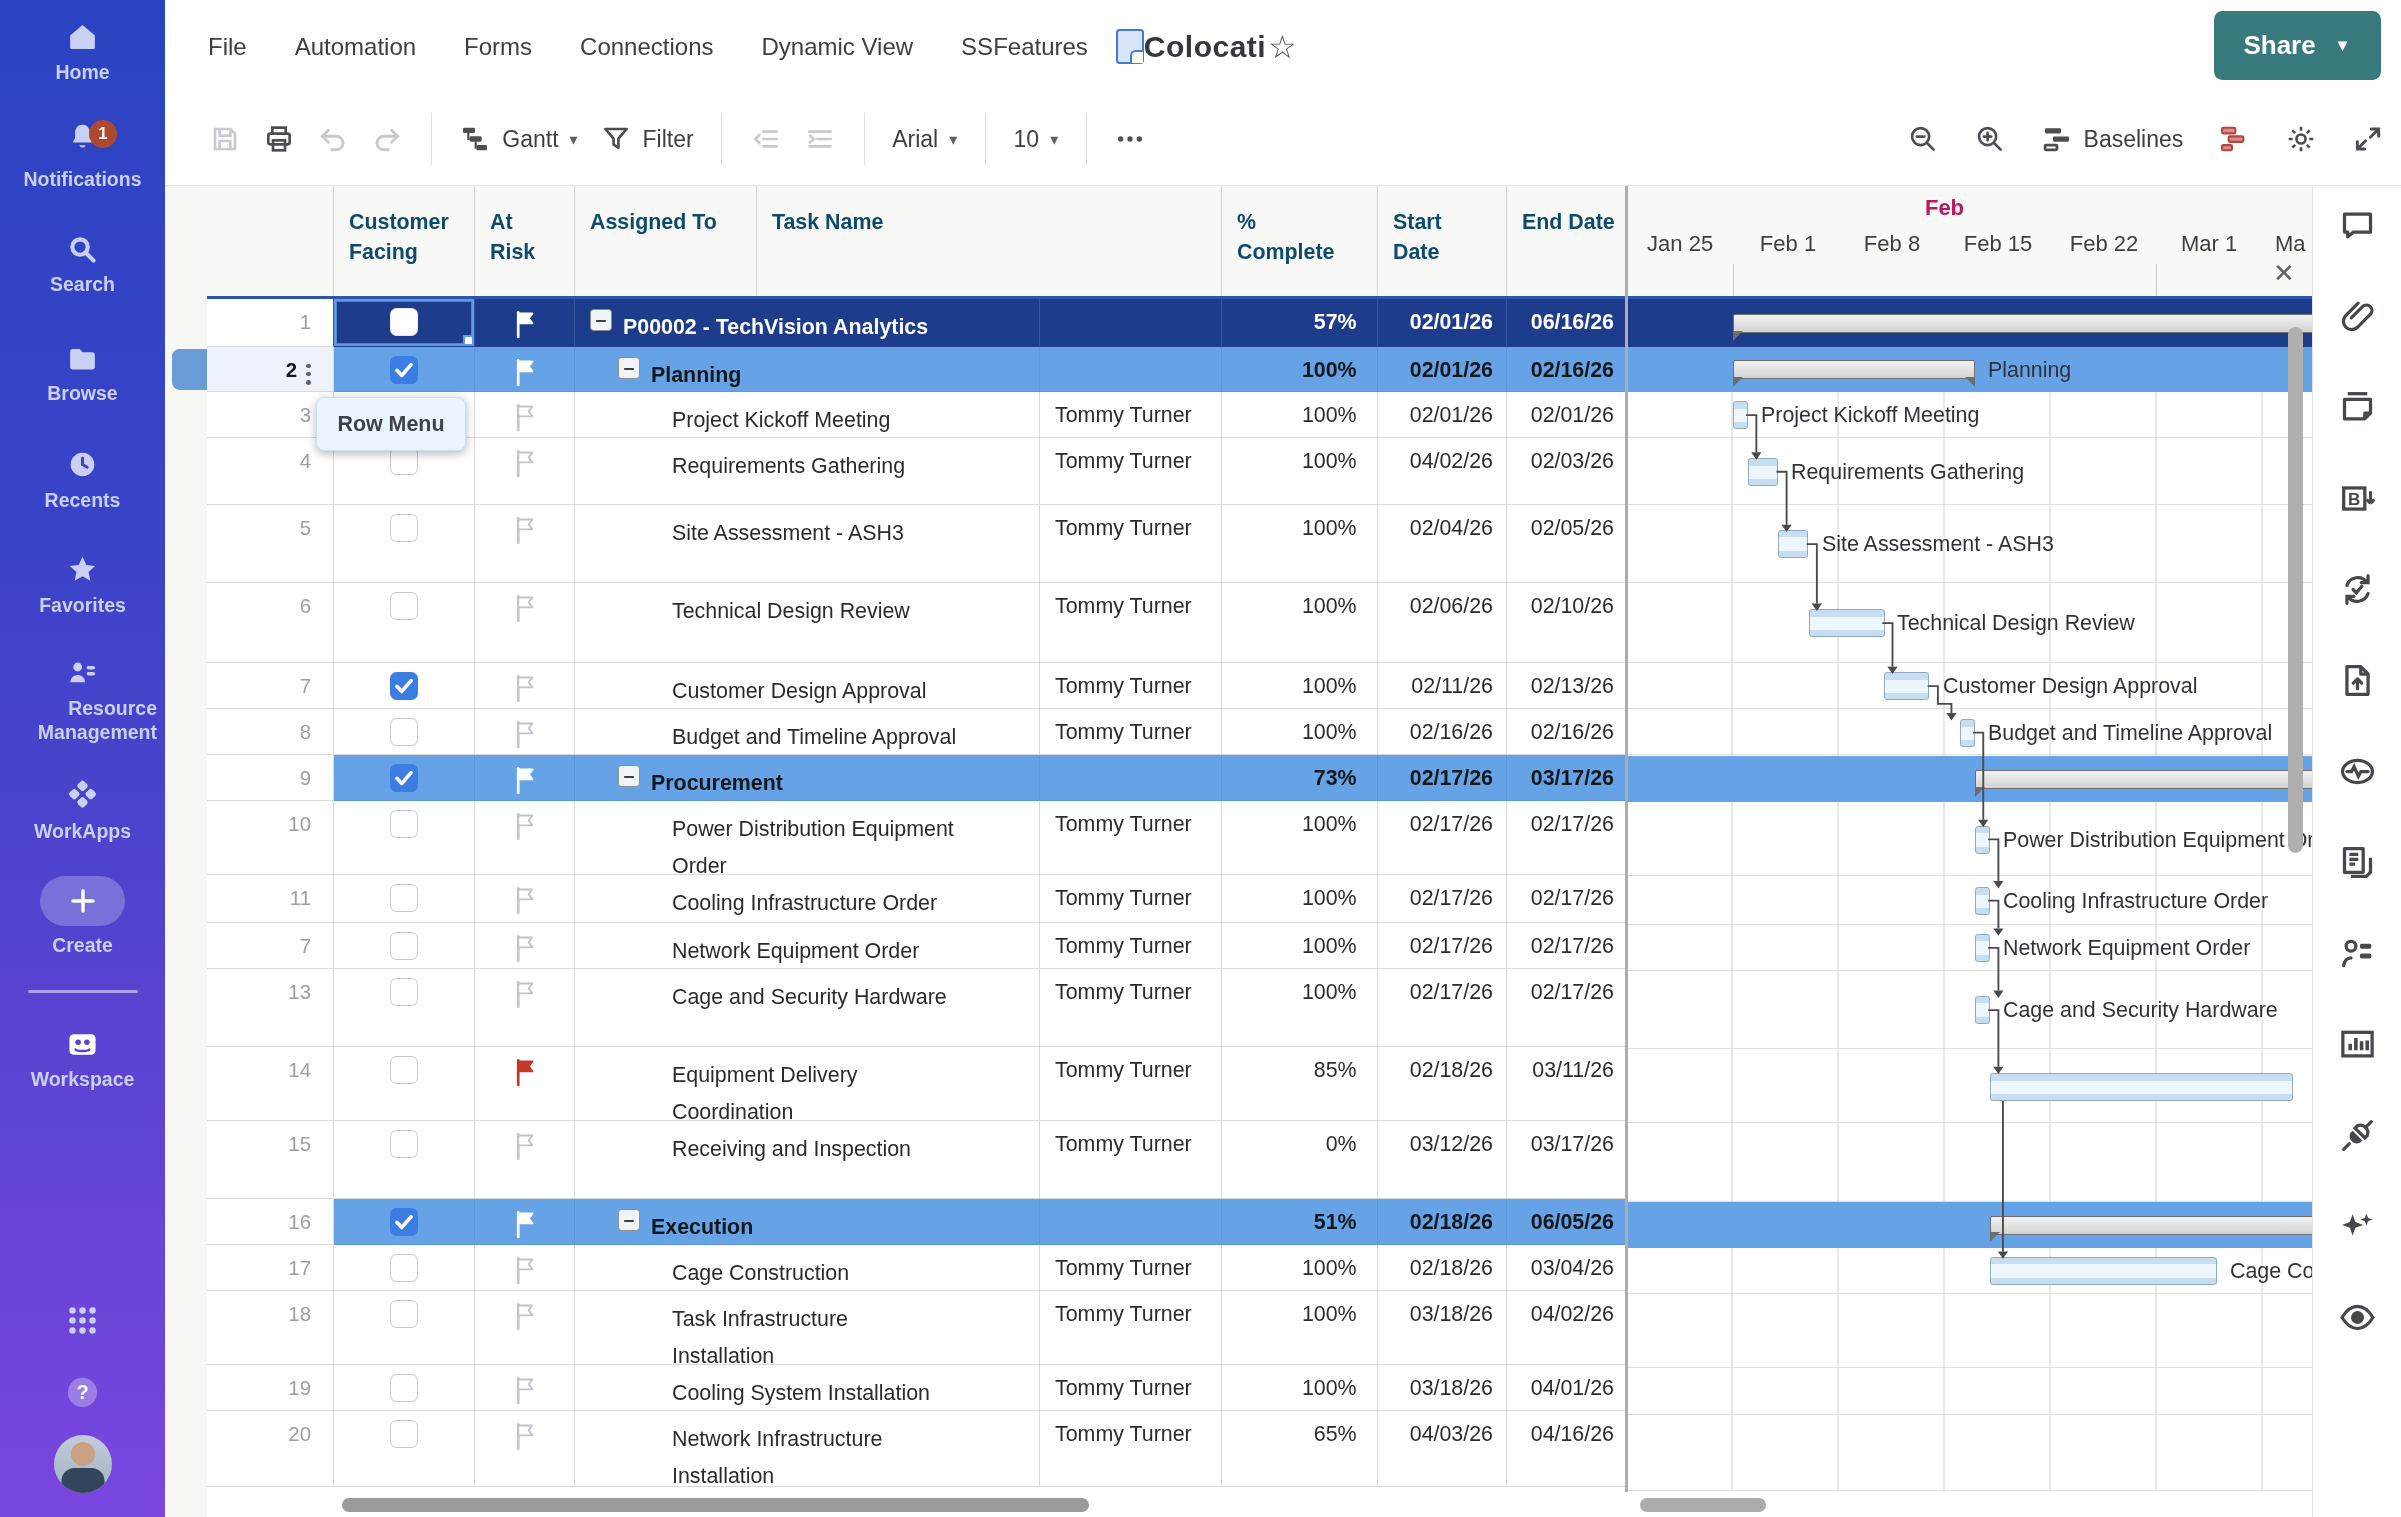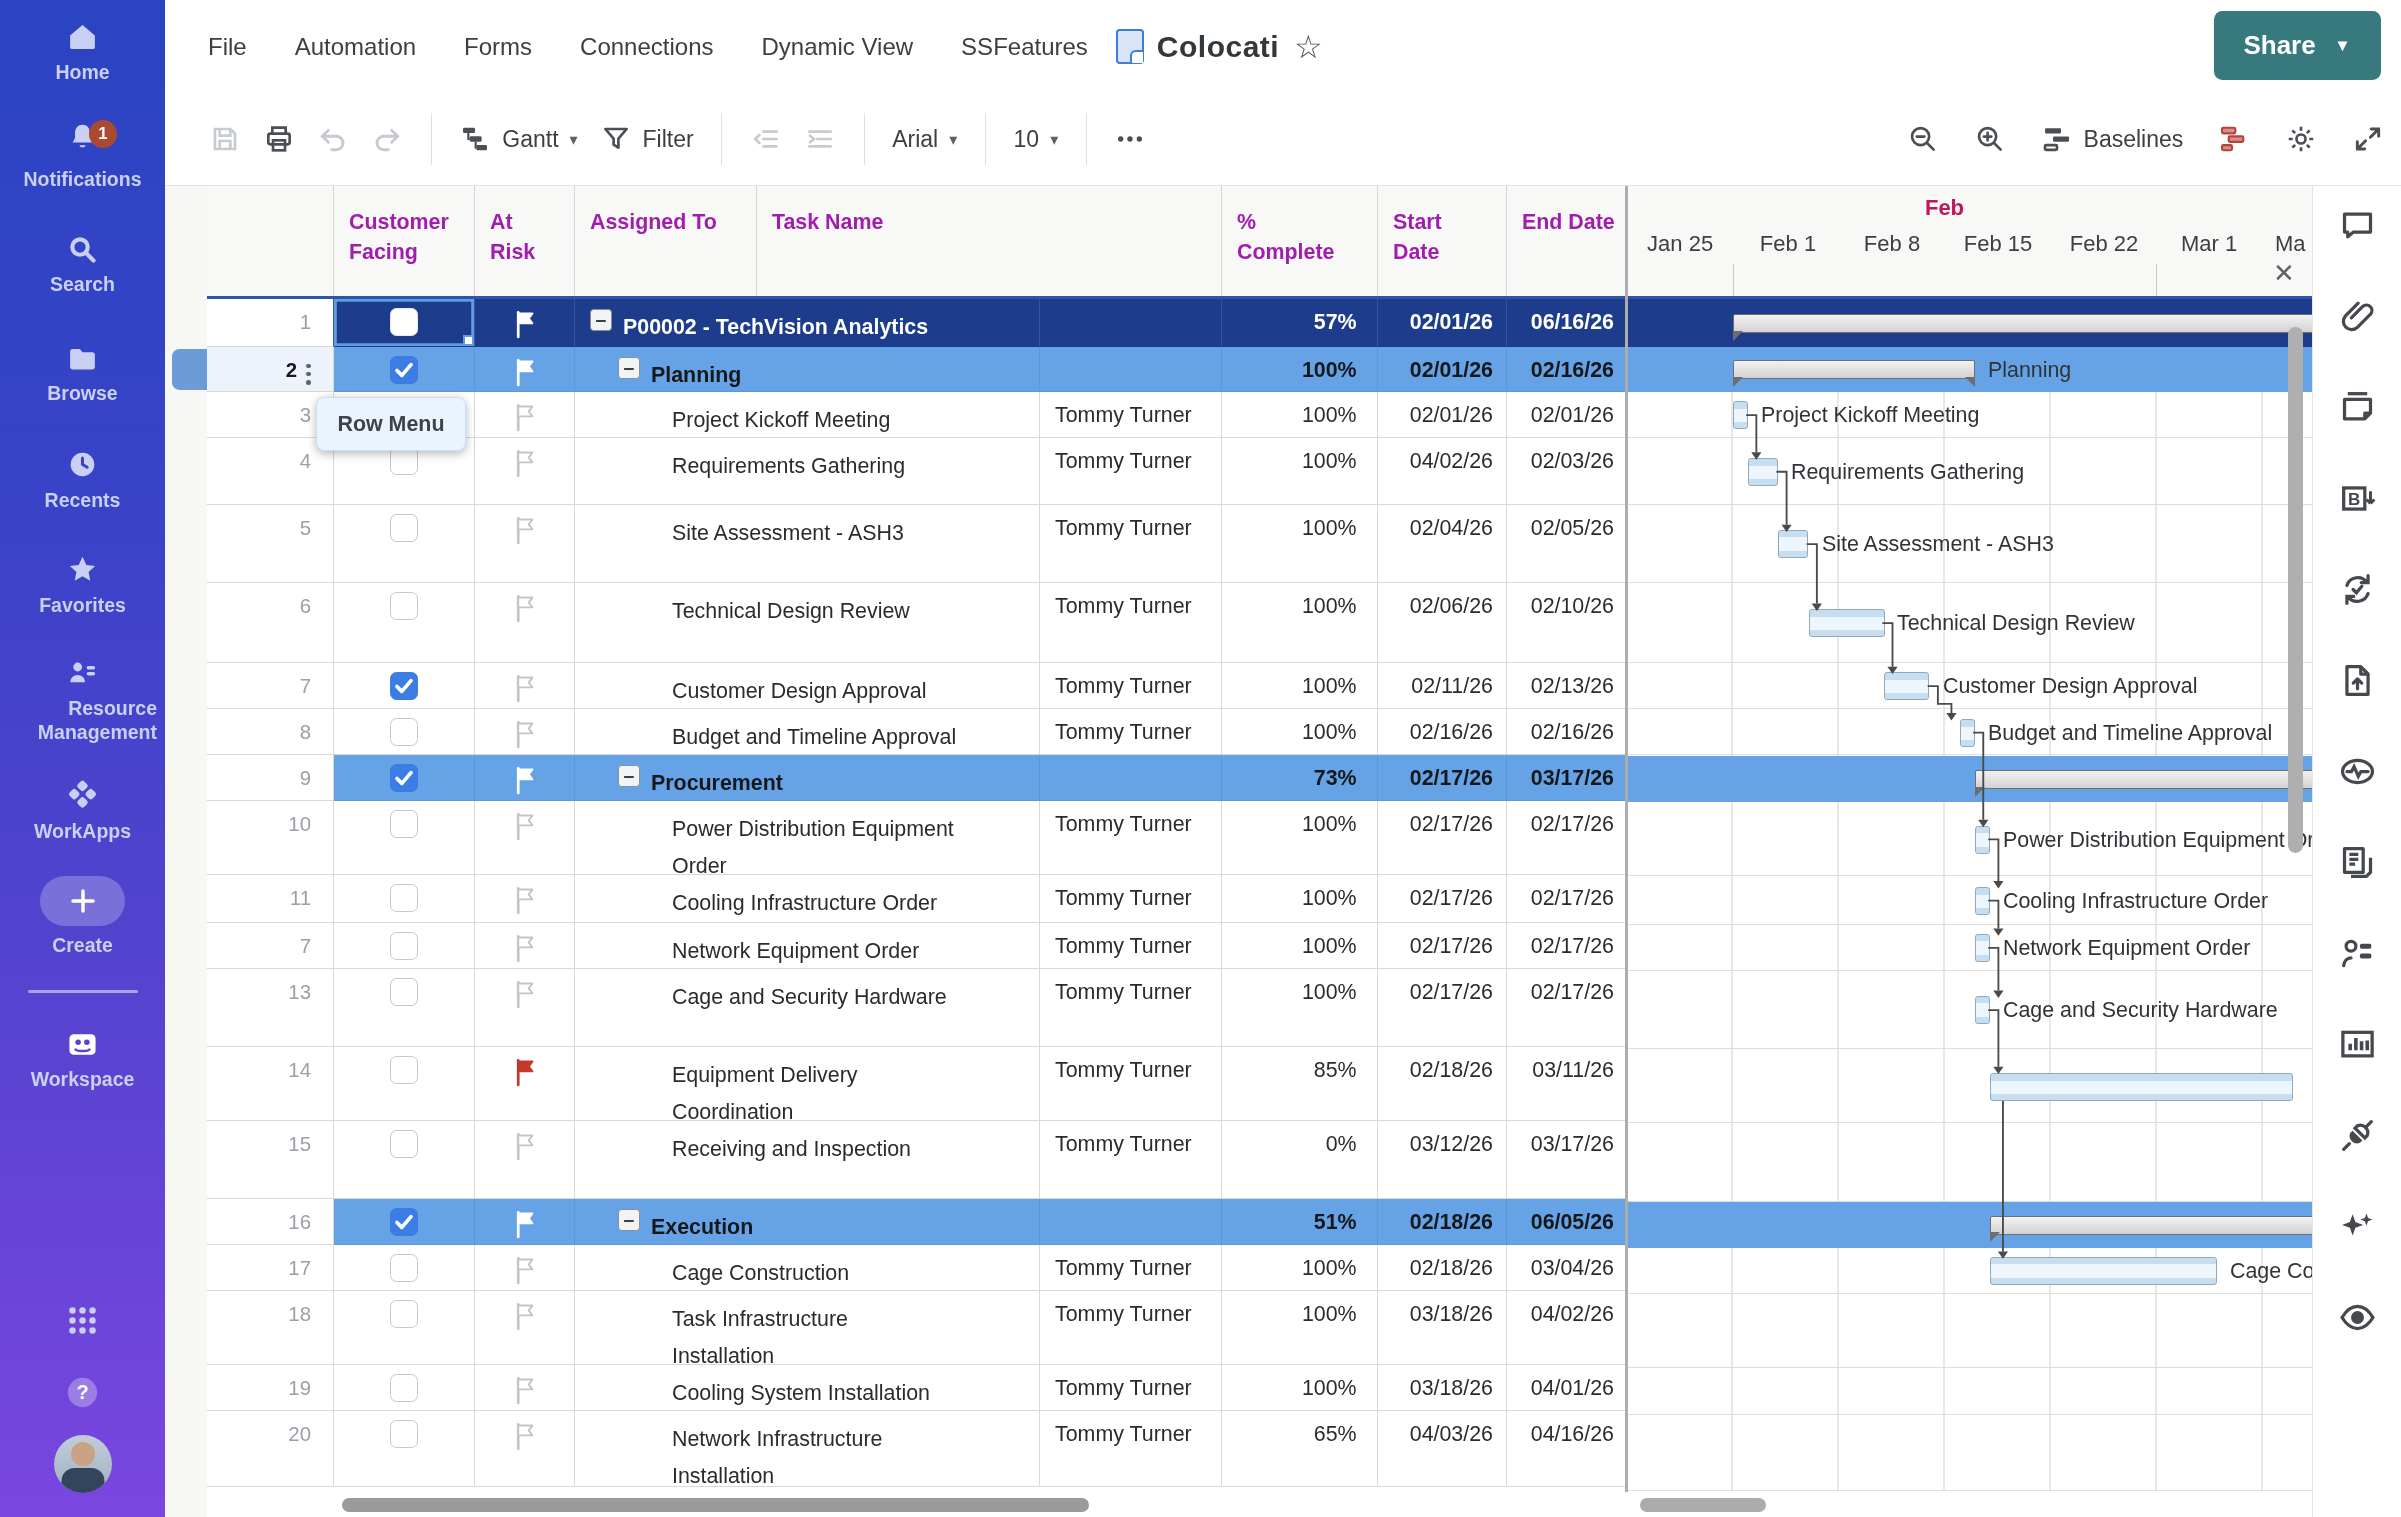--- a/index.html
+++ b/index.html
@@ -28,21 +28,21 @@
   .avatar::before{content:"";position:absolute;left:50%;top:7.4px;transform:translateX(-50%);
     width:24px;height:24px;border-radius:50%;background:#C9A183;}
   .avatar::after{content:"";position:absolute;left:50%;top:33px;transform:translateX(-50%);
     width:43px;height:26px;border-radius:13px 13px 0 0;background:#33455C;}
 
   
   .topbar{position:absolute;left:165px;top:0;width:2236px;height:93px;background:#fff;
     display:flex;align-items:center;}
   .menus{display:flex;gap:48px;margin-left:43px;}
   .menus span{font-size:24px;color:#3C4043;cursor:pointer;white-space:nowrap;}
-  .logo{display:flex;align-items:center;margin-left:28px;gap:13px;}
+  .logo{display:flex;align-items:center;margin-left:28px;}
   .page-ic{width:28px;height:35px;background:#D9E4F8;border:2.8px solid #3D7CD9;border-radius:3.7px;position:relative;}
   .page-ic::after{content:"";position:absolute;right:-0.9px;bottom:-0.9px;width:11px;height:11px;
     background:#fff;border-top-left-radius:5.6px;border-left:2.8px solid #3D7CD9;border-top:2.8px solid #3D7CD9;}
   .logo-text{font-size:30px;font-weight:800;color:#33383C;letter-spacing:0.5px;}
   .fav-star{font-size:32px;color:#4A4F54;margin-left:1.9px;cursor:pointer;}
   .share{position:absolute;right:20.4px;top:11px;width:167px;height:69px;border:none;border-radius:8.4px;
     background:#37797D;color:#fff;font-family:inherit;font-size:26px;font-weight:700;cursor:pointer;
     display:flex;align-items:center;justify-content:center;gap:18.6px;}
   .share .caret{font-size:16.7px;}
 
@@ -55,21 +55,21 @@
   .tbtn .tlabel{font-size:23px;color:#3C4043;white-space:nowrap;}
   .tbtn .dd{font-size:16px;color:#5F6368;}
   .tdiv{width:0.9px;height:52px;background:#DDDFE1;margin:0 16.7px;}
   .tb-right{margin-left:auto;display:flex;align-items:center;gap:35px;padding-right:3.7px;}
   .tb-right .tbtn{margin:0;}
 
   
   .gutter-col{position:absolute;left:165px;top:186px;width:42px;height:1332px;background:#F7F7F4;}
   .ghead{position:absolute;left:207px;top:186px;width:1421px;height:113px;background:#F8F8F6;display:flex;}
   .hc{border-right:0.9px solid #D6D6D6;padding:22px 9.3px 0 15px;font-size:21.4px;font-weight:700;
-      color:#a21caf;line-height:1.4;white-space:pre-line;}
+      color:#0c4a6e;line-height:1.4;white-space:pre-line;}
   .topline{position:absolute;left:207px;top:296px;width:2105px;height:2.8px;background:#2E55A8;z-index:5;}
 
   .gbody{position:absolute;left:207px;top:299px;width:1421px;height:1192px;background:#fff;}
   .grow{display:flex;width:1421px;}
   .c{border-right:0.9px solid #D9D9D9;border-bottom:0.9px solid #D9D9D9;height:100%;
      font-size:21.4px;color:#2B2B2B;padding-top:11px;overflow:hidden;position:relative;}
   .grow{height:46px;}
   .c.num{background:#fff;color:#9AA0A6;font-size:20.4px;display:flex;justify-content:flex-end;
      align-items:flex-start;padding:12px 22px 0 0;gap:9.3px;}
   .c.cf,.c.risk{display:flex;justify-content:center;align-items:flex-start;padding-top:9.3px;}

